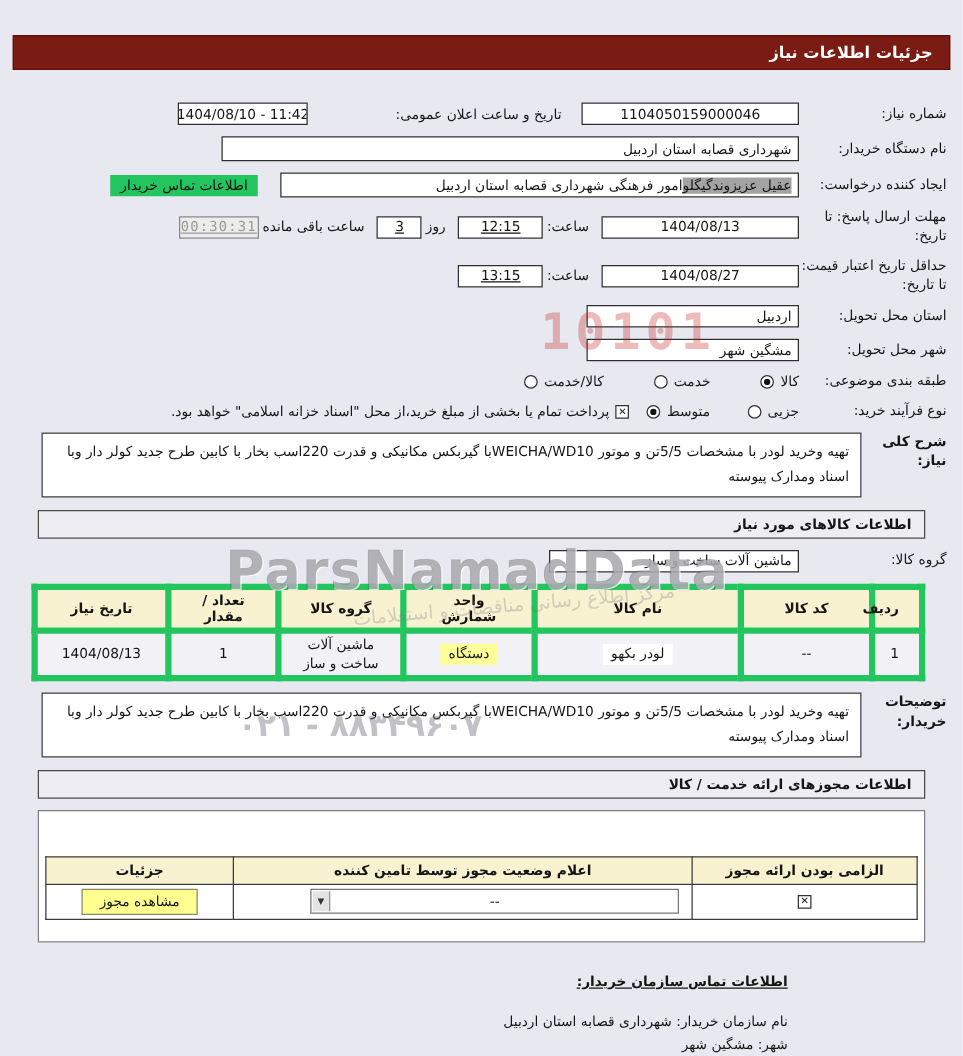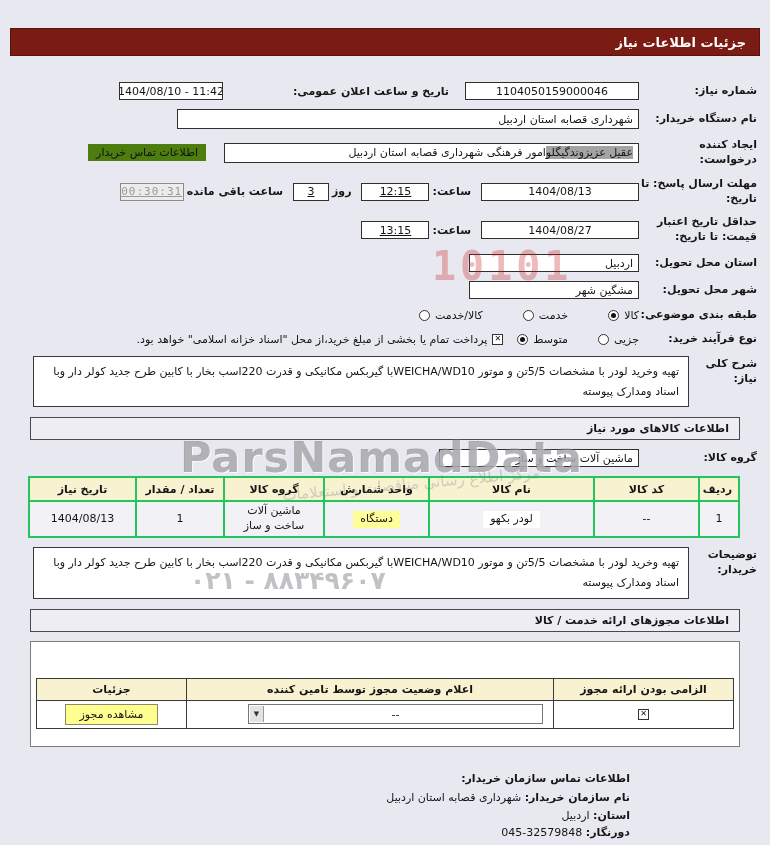--- a/index.html
+++ b/index.html
@@ -1,59 +1,59 @@
 <!DOCTYPE html>
 <html lang="fa" dir="rtl"><head>
 <meta charset="utf-8">
 <style>
   *{margin:0;padding:0;box-sizing:border-box;}
   html{background:#fff;}
   body{width:770px;height:845px;background:#e8e8f0;font-family:"DejaVu Sans","Liberation Sans",sans-serif;font-size:11px;color:#151515;direction:rtl;position:relative;overflow:hidden;}
   .title-bar{margin:28px 10px 0;height:28px;background:#7a1b14;border:1px solid #58110b;color:#fff;display:flex;align-items:center;padding:0 13px;font-size:13px;font-weight:bold;}
   .form{padding:26px 13px 0;}
   .frow{display:flex;align-items:center;margin-bottom:9px;}
-  .lbl{font-weight:bold;white-space:nowrap;}
+  .lbl{font-weight:normal;white-space:nowrap;}
   .lbl-col{width:118px;flex:none;white-space:normal;line-height:1.35;text-align:right;}
   .inp{background:#fff;border:1px solid #2f2f2f;height:18px;display:flex;align-items:center;padding:0 5px;flex:none;overflow:hidden;white-space:nowrap;}
   .h20{height:20px;}
   .num{direction:ltr;justify-content:center;}
   .w36{width:36px;}.w68{width:68px;}.w104{width:104px;text-align:center;}.w152{width:174px;}
   .w158{width:158px;}.w170{width:170px;}.w200{width:200px;}.w415{width:415px;}.w462{width:462px;}.mr6{margin-right:3px;text-decoration:underline;}.mr10{margin-right:10px;}.mr14{margin-right:14px;}
   .mr16{margin-right:16px;}.mr30{margin-right:30px;}.mr40{margin-right:40px;}.mr70{margin-right:70px;}
   .hl{background:#a3a3a3;}
-  .contact-link{background:#4d7c0f;padding:2px 8px;margin-right:18px;color:#111;cursor:pointer;white-space:nowrap;}
+  .contact-link{background:#22c55e;padding:2px 8px;margin-right:18px;color:#111;cursor:pointer;white-space:nowrap;}
   .opt{display:flex;align-items:center;}
   .opt-label{white-space:nowrap;}
   .radio{width:11px;height:11px;border:1px solid #333;border-radius:50%;background:#fff;position:relative;flex:none;margin-right:5px;}
   .radio.checked::after{content:"";position:absolute;inset:2px;background:#111;border-radius:50%;}
   .checkbox{width:11px;height:11px;border:1px solid #333;background:#fff;display:flex;align-items:center;justify-content:center;font-size:8px;line-height:1;flex:none;}
   .timer{width:64px;height:18px;background:#ececec;border:1px solid #8a8a8a;color:#9a9a9a;font-family:"DejaVu Sans Mono",monospace;display:flex;align-items:center;justify-content:center;direction:ltr;letter-spacing:1px;flex:none;}
   .note-text{margin-right:5px;white-space:nowrap;}
   .desc-row{display:flex;align-items:flex-start;padding:0 13px;margin-bottom:10px;}
   .desc-lbl{width:58px;flex:none;font-weight:bold;line-height:1.4;text-align:right;}
   .desc-box{flex:1;background:#fff;border:1px solid #3a3a3a;min-height:48px;padding:5px 9px;line-height:1.8;margin-right:10px;margin-left:20px;text-align:right;}
   .sec-head{margin:0 30px 9px;border:1px solid #4a4a4a;background:#ededf3;padding:4px 10px;font-weight:bold;}
   .gtable{border-collapse:collapse;margin:0 30px 9px;table-layout:fixed;width:710px;}
-  .gtable th,.gtable td{border:2px solid #22c55e;text-align:center;vertical-align:middle;padding:2px 6px;font-size:11px;}
+  .gtable th,.gtable td{border:5px solid #22c55e;text-align:center;vertical-align:middle;padding:2px 16px;font-size:11px;}
   .gtable th{background:#f8f2d0;font-weight:bold;height:24px;}
   .gtable td{background:#f1f1f6;height:34px;line-height:1.35;}
   .chip-white{background:#fff;padding:1px 7px;display:inline-block;}
   .chip-yellow{background:#ffff99;padding:1px 7px;display:inline-block;}
   .num-cell{direction:ltr;}
   .lic-panel{margin:0 30px 12px;background:#fff;border:1px solid #7d7d7d;height:106px;padding:36px 5px 0;}
   .ltable{border-collapse:collapse;width:100%;table-layout:fixed;}
   .ltable th,.ltable td{border:1px solid #3a3a3a;text-align:center;vertical-align:middle;padding:2px;}
   .ltable th{background:#f8f2d0;font-weight:bold;height:22px;}
   .ltable td{height:28px;background:#fff;}
   .select{width:295px;height:20px;background:#fff;border:1px solid #777;position:relative;display:flex;align-items:center;justify-content:center;margin:0 8px 0 auto;cursor:pointer;}
   .select-arrow{position:absolute;left:1px;top:1px;bottom:1px;width:14px;background:#e3e3e3;border-right:1px solid #999;display:flex;align-items:center;justify-content:center;font-size:7px;color:#333;}
   .btn-yellow{display:inline-block;background:#ffff8f;border:1px solid #8a8a6a;padding:3px 14px;font-size:11px;cursor:pointer;}
   .cell-center{display:flex;align-items:center;justify-content:center;}
   .contact{padding:12px 140px 0 0;line-height:1.5;}
-  .c-title{font-weight:bold;margin-bottom:3px;}
+  .c-title{font-weight:bold;text-decoration:underline;margin-bottom:16px;}
   .c-line{margin-bottom:1px;}
   .ltr{direction:ltr;unicode-bidi:embed;display:inline-block;}
   .wm{position:absolute;pointer-events:none;z-index:9;}
   .wm-brand{top:432px;left:180px;font-size:43px;font-weight:bold;color:rgba(106,106,114,0.50);letter-spacing:1px;direction:ltr;text-shadow:1px 1px 0 rgba(255,255,255,0.75);}
   .wm-red{top:243px;left:432px;font-size:40px;font-weight:bold;color:rgba(195,30,25,0.30);direction:ltr;letter-spacing:4px;font-family:"DejaVu Sans Mono",monospace;}
   .wm-phone{top:566px;left:190px;font-size:25px;font-weight:bold;color:rgba(110,110,118,0.42);}
   .wm-fa{top:475px;right:230px;font-size:15px;color:rgba(120,120,128,0.30);transform:rotate(-5deg);}
 </style>
 </head>
 <body>
@@ -229,20 +229,24 @@
     </table>
 </div>
 
 <div class="contact">
   <div class="c-title">اطلاعات تماس سازمان خریدار:</div>
   <div class="c-line">
     <span class="lbl">نام سازمان خریدار:</span>
     <span>شهرداری قصابه استان اردبیل</span>
   </div>
   <div class="c-line">
+    <span class="lbl">شهر:</span>
+    <span>مشگین شهر</span>
+  </div>
+  <div class="c-line">
     <span class="lbl">استان:</span>
     <span>اردبیل</span>
   </div>
   <div class="c-line">
     <span class="lbl">دورنگار:</span>
     <span class="ltr">045-32579848</span>
   </div>
 
 </div>
 

